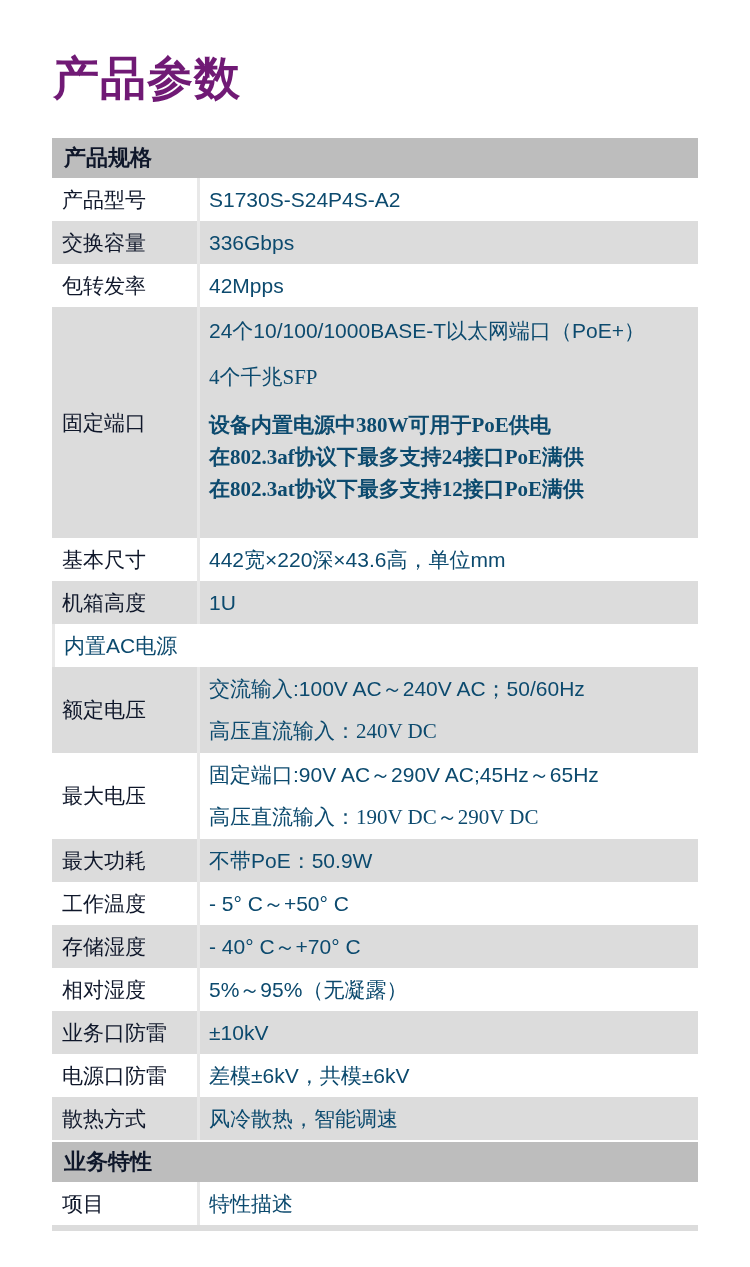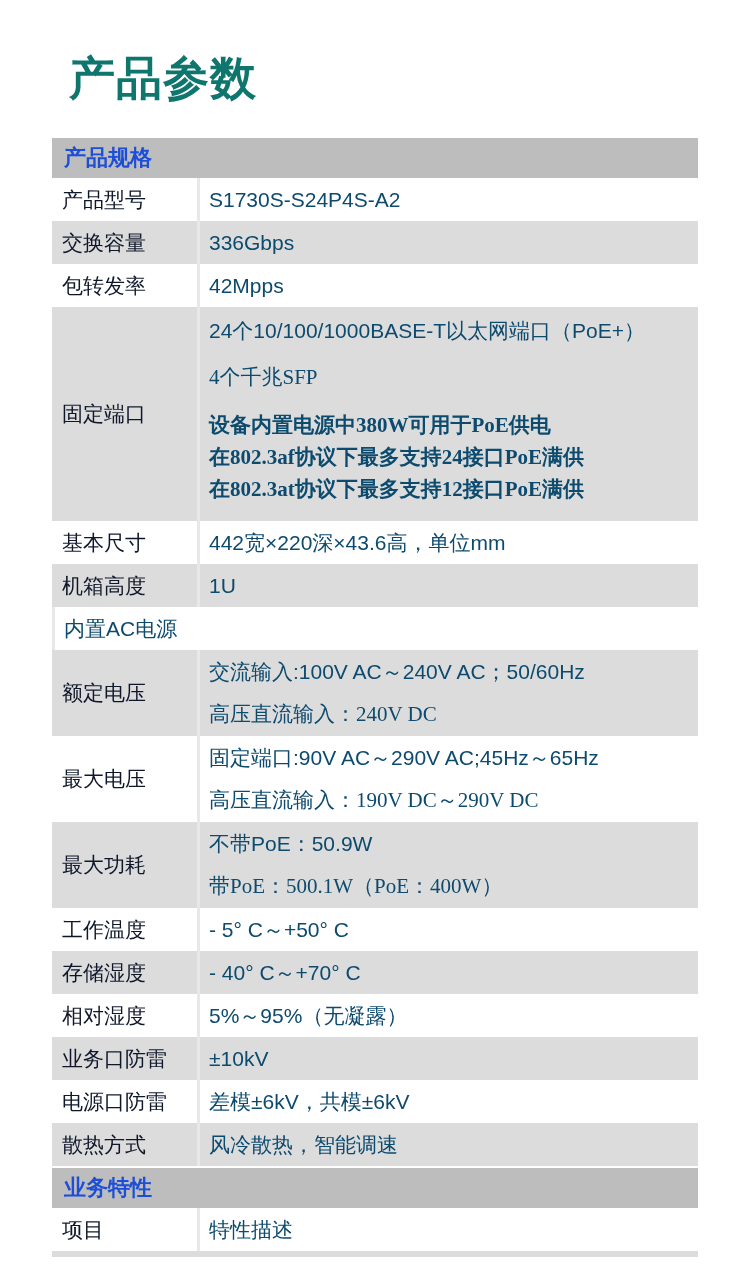--- a/index.html
+++ b/index.html
@@ -15,35 +15,35 @@
     color: #333333;
     -webkit-font-smoothing: antialiased;
   }
   .container {
     margin: 0 52px;
     width: 646px;
   }
   h1.page-title {
     font-size: 46px;
     font-weight: bold;
-    color: #0f766e;
-    margin: 48px 0 0 17px;
+    color: #701a75;
+    margin: 48px 0 0 1px;
     line-height: 60px;
     letter-spacing: 1px;
   }
   .spec-table {
     margin-top: 30px;
   }
   .section-header {
     background: #bdbdbd;
     height: 40px;
     line-height: 40px;
     font-size: 22px;
     font-weight: bold;
-    color: #1d4ed8;
+    color: #0f172a;
     padding-left: 12px;
     margin-top: 2px;
   }
   .row {
     display: flex;
     background: #ffffff;
     min-height: 43px;
   }
   .row.alt {
     background: #dcdcdc;
@@ -69,21 +69,21 @@
   }
   .cell-value > * + * {
     margin-top: 12px;
     font-family: Liberation Serif, serif;
   }
   .value-line {
     line-height: 31px;
   }
   .row.tall .cell-value {
     padding-top: 8px;
-    padding-bottom: 16px;
+    padding-bottom: 33px;
   }
   .row.tall .cell-value > * + * {
     margin-top: 16px;
   }
   .bold-block {
     font-weight: bold;
   }
   .bold-line {
     line-height: 32px;
   }
@@ -157,21 +157,20 @@
         <div class="cell-label">最大电压</div>
         <div class="cell-value">
           <div class="value-line">固定端口:90V AC～290V AC;45Hz～65Hz</div>
           <div class="value-line">高压直流输入：190V DC～290V DC</div>
         </div>
       </div>
       <div class="row alt">
         <div class="cell-label">最大功耗</div>
         <div class="cell-value">
           <div class="value-line">不带PoE：50.9W</div>
-          <div class="value-line">带PoE：500.1W（PoE：400W）</div>
         </div>
       </div>
       <div class="row">
         <div class="cell-label">工作温度</div>
         <div class="cell-value">
           <div class="value-line">- 5° C～+50° C</div>
         </div>
       </div>
       <div class="row alt">
         <div class="cell-label">存储湿度</div>

